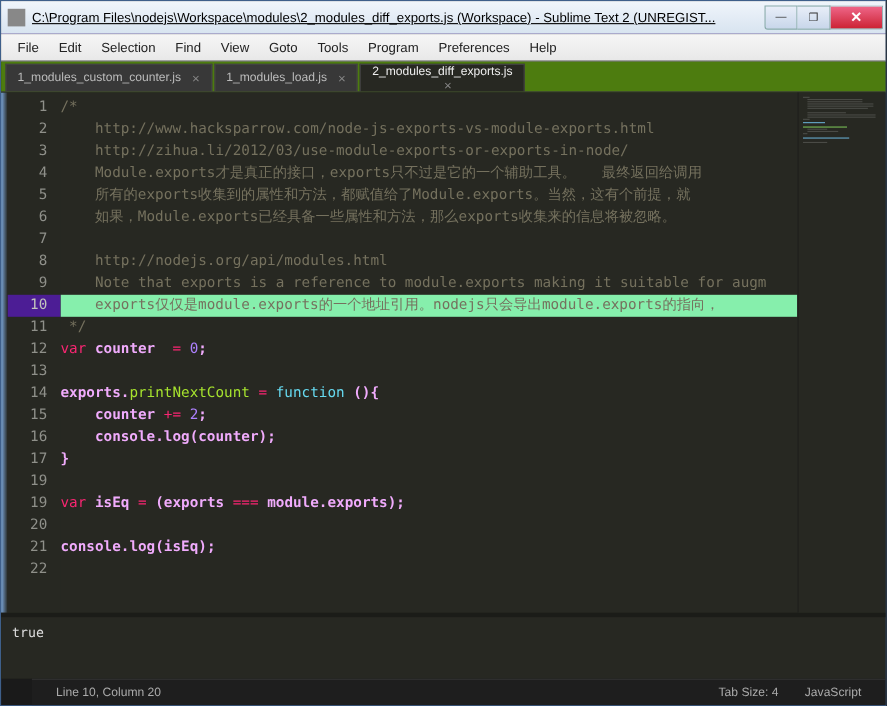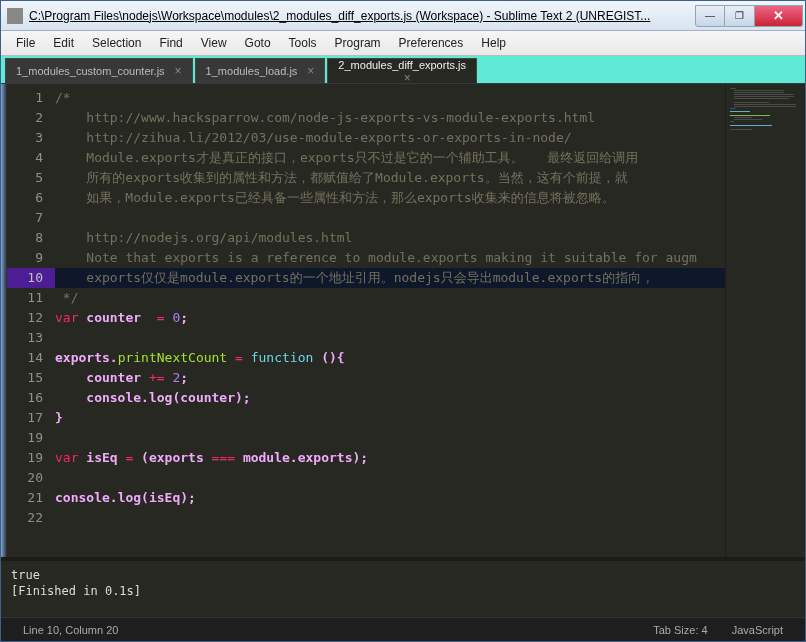--- a/index.html
+++ b/index.html
@@ -7,42 +7,42 @@
 .window { width:806px; height:642px; display:flex; flex-direction:column; border:1px solid #3e5f8a; }
 .titlebar { height:30px; background:linear-gradient(#f0f5fb,#d8e4f0); display:flex; align-items:center; border-bottom:1px solid #aac; }
 .titlebar .icon { width:16px; height:16px; margin:0 6px; background:#888; }
 .titlebar .title { flex:1; color:#000; font-size:12px; white-space:nowrap; overflow:hidden;text-decoration:underline; }
 .win-btns { display:flex; height:22px; margin-right:2px; }
 .win-btn { width:30px; display:flex; align-items:center; justify-content:center; background:linear-gradient(#e8eef8,#c8d6ea); border:1px solid #8aa; border-left:none; font-size:10px; color:#333; }
 .win-btn.min { border-left:1px solid #8aa; border-radius:0 0 0 3px;}
 .win-btn.close { background:linear-gradient(#e68,#c23); color:#fff; width:48px; border-radius:0 0 3px 0; font-weight:bold; font-size:13px;}
 .menubar { height:22px; background:linear-gradient(#f6f6f6,#e8e8e8); display:flex; align-items:center; padding:12px 6px; border-bottom:1px solid #bbb; }
 .menu-item { padding:2px 9px; color:#222; cursor:default; }
-.tabbar { height:28px; background:#5eead4; display:flex; align-items:flex-end; padding-left:4px; border-bottom:1px solid #3a3a3a;text-align:center; }
+.tabbar { height:28px; background:#4d7c0f; display:flex; align-items:flex-end; padding-left:4px; border-bottom:1px solid #3a3a3a;text-align:center; }
 .tab { height:25px; padding:0 10px; background:#383838; color:#bbb; display:flex; align-items:center; margin-right:2px; font-size:11px; border-top:1px solid #444; border-left:1px solid #444; border-right:1px solid #444;}
 .tab.active { background:#272822; color:#eee;flex-direction:column; }
 .tab .close { margin-left:10px; color:#888; font-size:12px; cursor:pointer;}
 .editor { flex:1; display:flex; background:#272822; overflow:hidden; position:relative; font-family:Consolas,monospace; font-size:13px; }
 .gutter { width:48px; background:#272822; color:#8f908a; text-align:right; padding:4px 12px 4px 0; line-height:20px; }
 .gutter .ln { height:20px; }
 .gutter .ln.cur { background:#4c1d95; color:#c2c3bd; margin-right:-12px; padding-right:12px;}
 .code { flex:1; padding:4px 0; line-height:20px; color:#f8f8f2; white-space:pre; overflow:hidden; position:relative;}
 .line { height:20px; }
-.line.cur { background:#0f172a; }
+.line.cur { background:#86efac; }
 .cmt { color:#75715e; }
 .kw { color:#66d9ef; }
 .st { color:#f92672; }
 .fn { color:#a6e22e; }
 .num { color:#ae81ff; }
 .op { color:#f92672; }
 .pn { color:#f0abfc;font-weight:bold; }
 .minimap { width:80px; background:#272822; border-left:1px solid #1e1f1c; position:relative;}
 .mm-blob { position:absolute; background:#4a4b46; height:1px;}
 .console { height:60px; background:#272822; border-top:4px solid #1b1c18; color:#ddd; font-family:Consolas,monospace; font-size:12px; padding:6px 10px; line-height:16px;}
-.statusbar { height:24px; background:#1e1e1e; color:#aaa; display:flex; align-items:center; padding:0 22px; font-size:11px; justify-content:space-between; border-top:1px solid #333;}
+.statusbar { height:24px; background:#1e1e1e; color:#aaa; display:flex; align-items:center; padding:0 22px; font-size:11px; justify-content:space-between; border-top:1px solid #333;margin-left:28px;}
 .status-right { display:flex; gap:24px; }
 .left-edge { width:6px; background:linear-gradient(to right,#7aa6da,#272822); }
 </style>
 </head>
 <body>
 
 <div class="window">
   <div class="titlebar">
     <div class="icon"></div>
     <div class="title">C:\Program Files\nodejs\Workspace\modules\2_modules_diff_exports.js (Workspace) - Sublime Text 2 (UNREGIST...</div>
@@ -124,21 +124,20 @@
       <div class="mm-blob" style="top:33px;left:8px;width:18px;"></div>
       <div class="mm-blob" style="top:35px;left:8px;width:28px;"></div>
       <div class="mm-blob" style="top:37px;left:4px;width:4px;"></div>
       <div class="mm-blob" style="top:41px;left:4px;width:42px;background:#6ac;"></div>
       <div class="mm-blob" style="top:45px;left:4px;width:22px;"></div>
     </div>
   </div>
 
   <div class="console">
     <div>true</div>
-    <div>[Finished in 0.1s]</div>
   </div>
 
   <div class="statusbar">
     <div>Line 10, Column 20</div>
     <div class="status-right">
       <div>Tab Size: 4</div>
       <div>JavaScript</div>
     </div>
   </div>
 </div>

